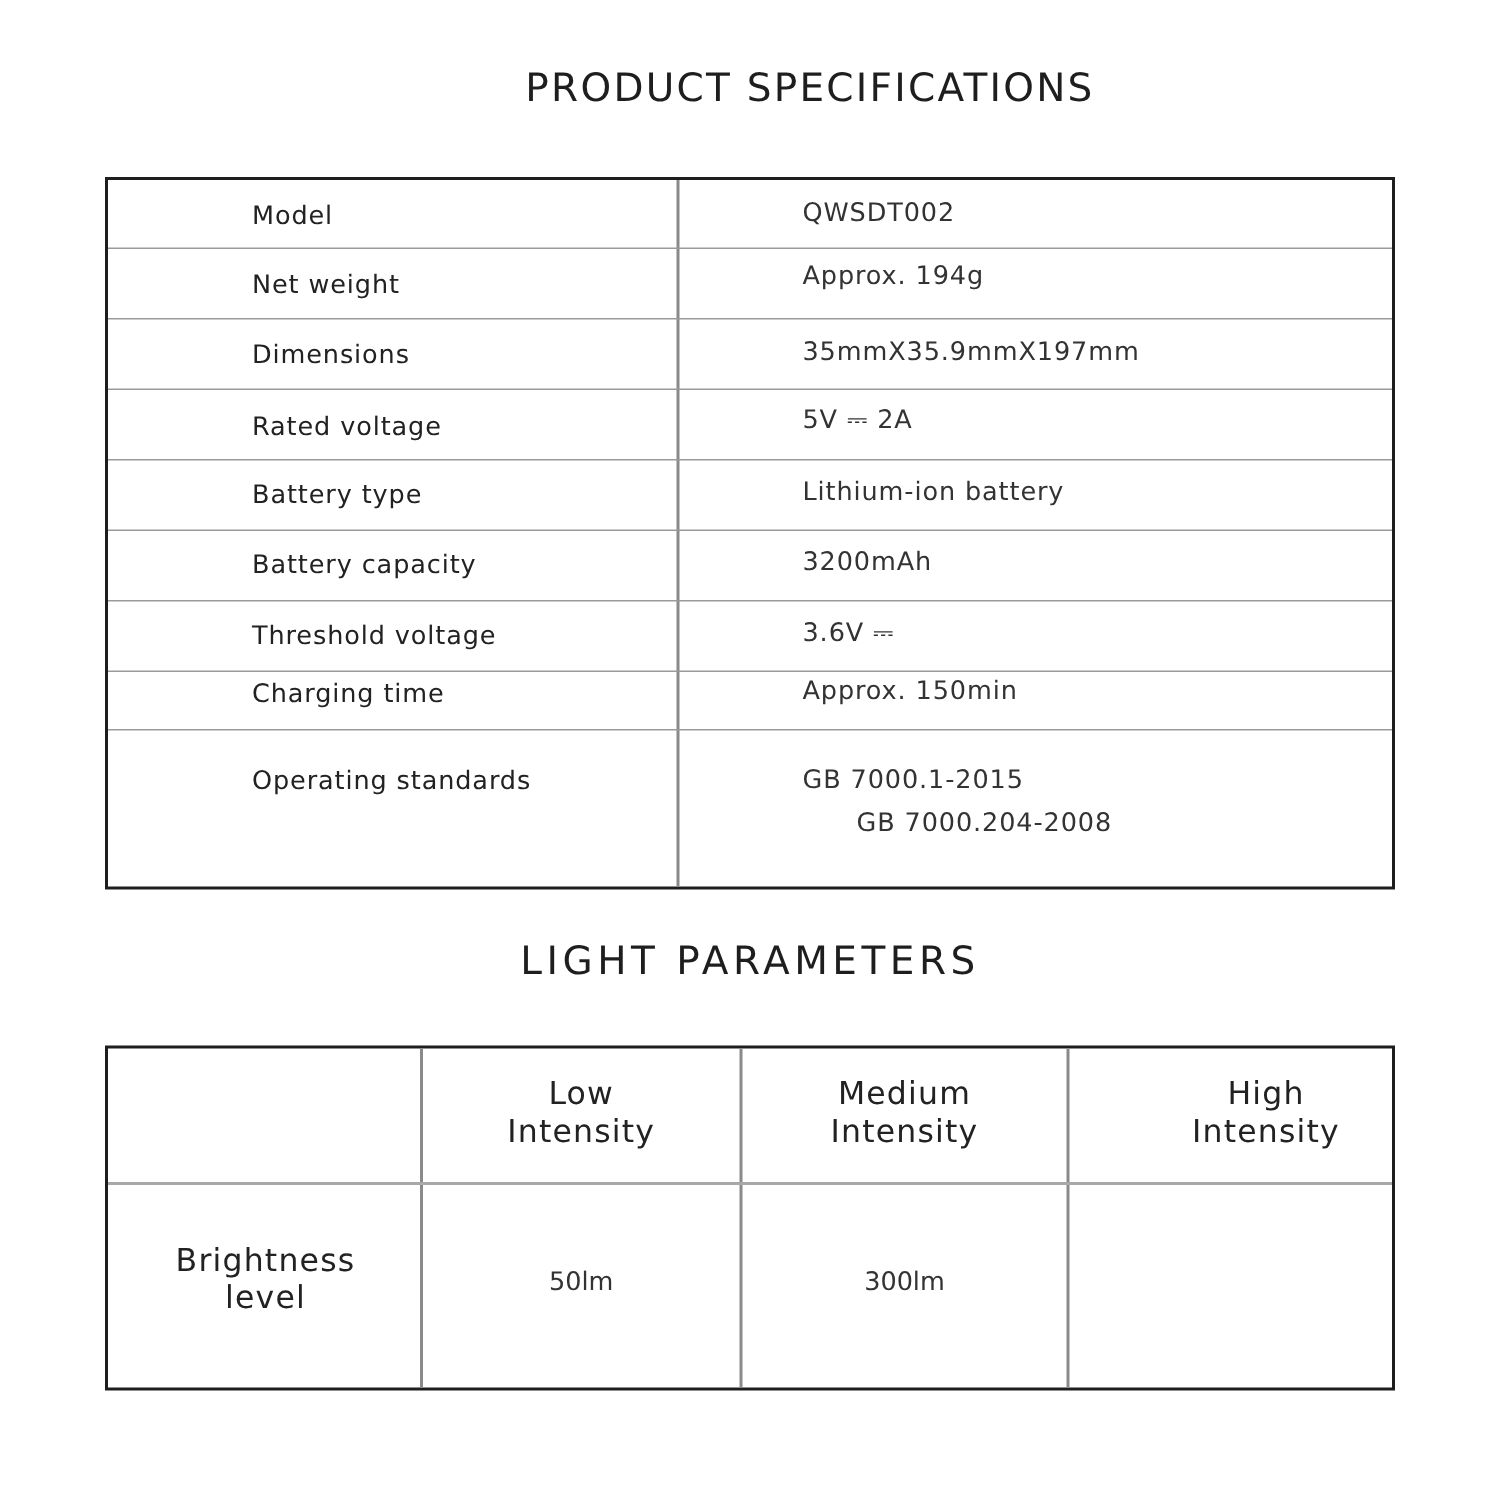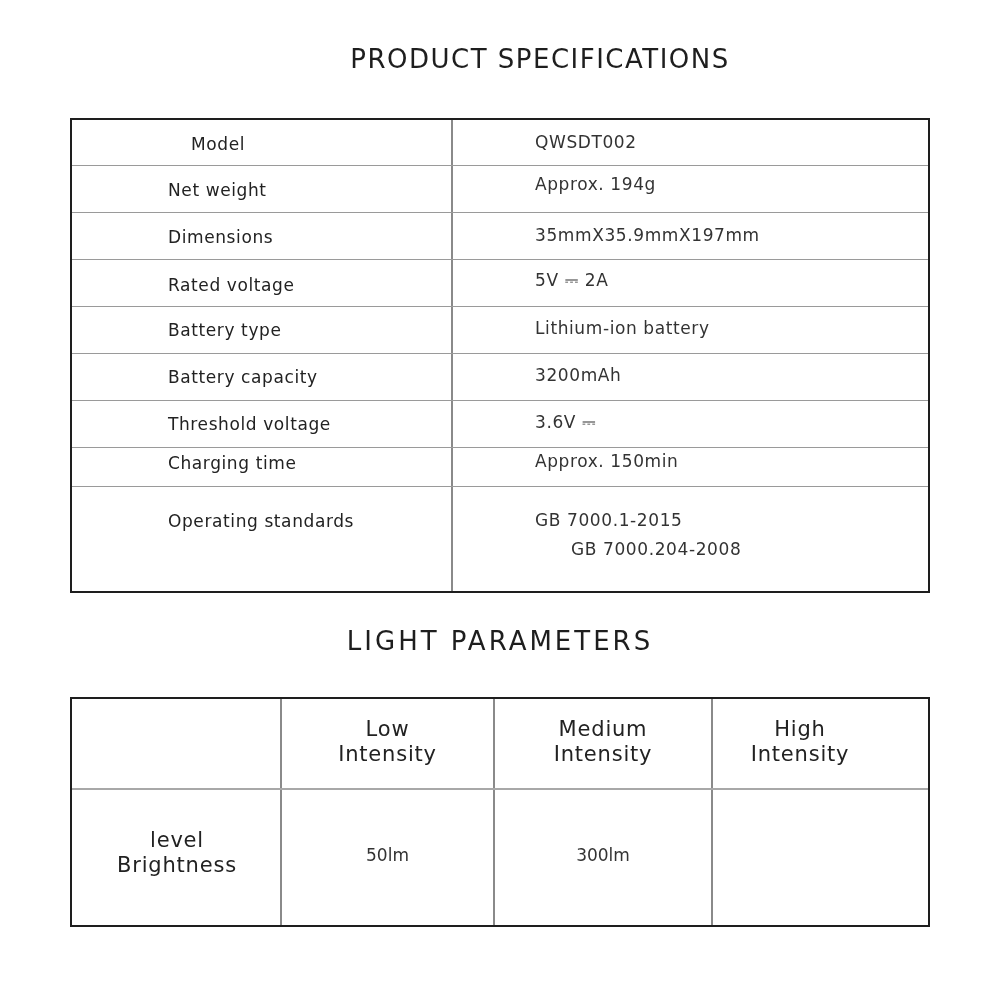--- a/index.html
+++ b/index.html
@@ -54,21 +54,21 @@
 </style>
 </head>
 <body>
 
 <div id="title1" class="title">PRODUCT SPECIFICATIONS</div>
 
 <div class="spec">
   <div class="spec-divider"></div>
 
   <div class="spec-row" style="top:0;height:45px;">
-    <span class="spec-label" style="top:14px;margin-left:23px;">Model</span>
+    <span class="spec-label" style="top:14px;">Model</span>
     <span class="spec-value" style="top:8px;">QWSDT002</span>
   </div>
   <div class="spec-row" style="top:46px;height:46px;">
     <span class="spec-label" style="top:14px;">Net weight</span>
     <span class="spec-value" style="top:4px;">Approx. 194g</span>
   </div>
   <div class="spec-row" style="top:93px;height:46px;">
     <span class="spec-label" style="top:14px;">Dimensions</span>
     <span class="spec-value" style="top:8px;">35mmX35.9mmX197mm</span>
   </div>
@@ -108,25 +108,25 @@
   <div class="lrow"></div>
 
   <div class="lhead" style="left:210px;width:211px;">
     <div>Low</div>
     <div>Intensity</div>
   </div>
   <div class="lhead" style="left:423px;width:216px;">
     <div>Medium</div>
     <div>Intensity</div>
   </div>
-  <div class="lhead" style="left:606px;width:244px;">
+  <div class="lhead" style="left:650px;width:244px;">
     <div>High</div>
     <div>Intensity</div>
   </div>
 
   <div class="lrowlabel">
+    <div>Brightness</div>
     <div>level</div>
-    <div>Brightness</div>
   </div>
 
   <div class="lcell" style="left:210px;width:211px;">50lm</div>
   <div class="lcell" style="left:423px;width:216px;">300lm</div>
 </div>
 
 </body></html>

